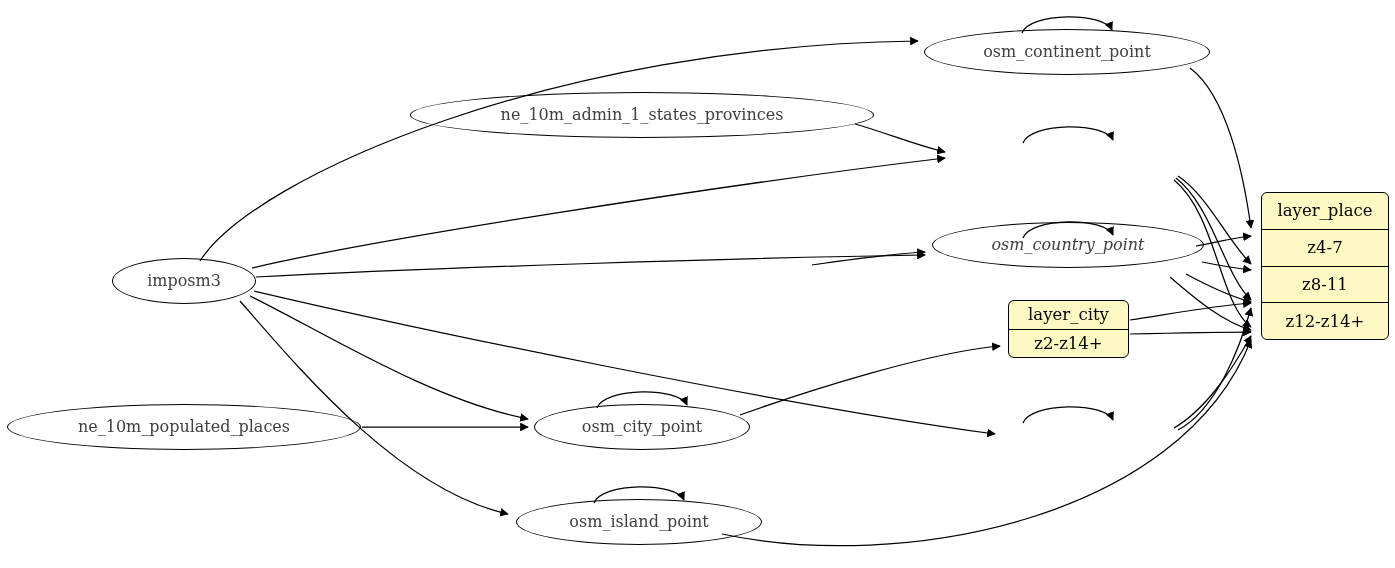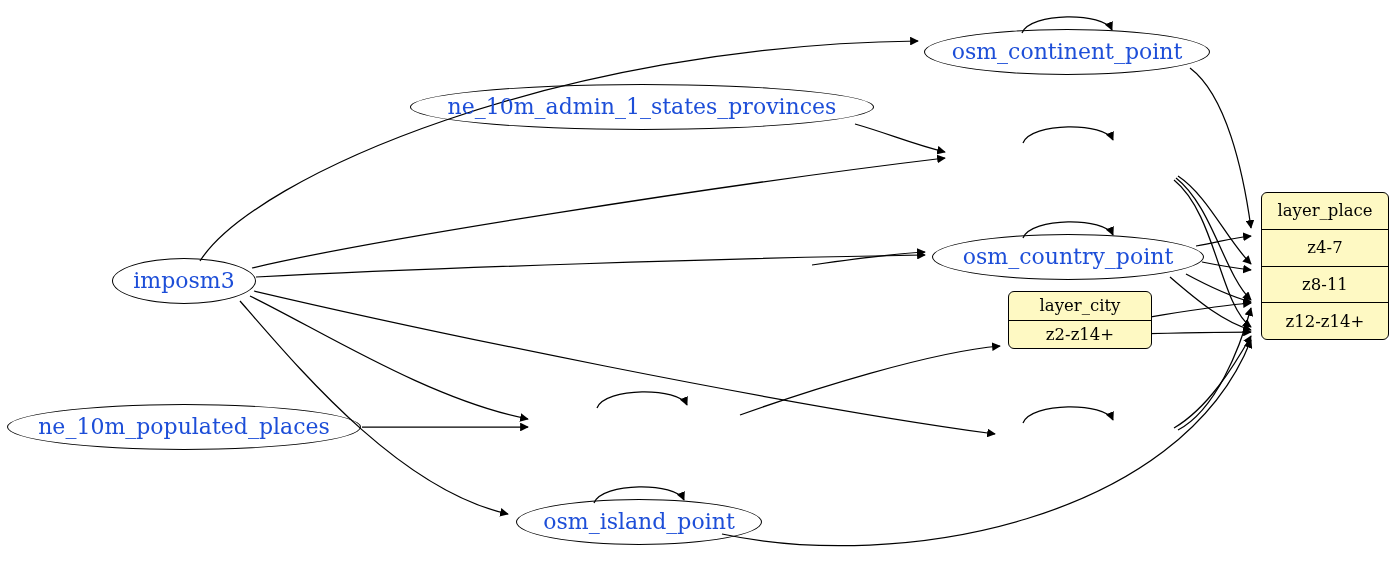--- a/index.html
+++ b/index.html
@@ -2,21 +2,21 @@
 <html><head>
 <meta charset="utf-8">
 <style>
   html,body{margin:0;padding:0;background:#ffffff;}
   #stage{position:relative;width:1395px;height:568px;background:#ffffff;
          font-family:"DejaVu Serif","Liberation Serif",serif;overflow:hidden;}
   #edges{position:absolute;left:0;top:0;width:1395px;height:568px;}
   .node{position:absolute;box-sizing:border-box;}
   .ell{border:1.2px solid #000;border-radius:50%;background:transparent;
        display:flex;align-items:center;justify-content:center;}
-  .ell span{font-size:22px;color:#1d4ed8;white-space:nowrap;line-height:1;}
+  .ell span{font-size:16px;color:#404040;white-space:nowrap;line-height:1;}
   .rec{border:1.3px solid #000;border-radius:6px;background:#fef9c3;overflow:hidden;
        display:flex;flex-direction:column;}
   .rec .cell{display:flex;align-items:center;justify-content:center;
              font-size:16.5px;color:#000;white-space:nowrap;flex:1 1 auto;}
   .rec .cell + .cell{border-top:1.3px solid #000;}
 </style>
 </head>
 <body>
 
 <div id="stage">
@@ -71,45 +71,48 @@
   </svg>
 
   <div class="node ell" style="left:112px;top:258px;width:144px;height:46px;">
     <span>imposm3</span>
   </div>
 
   <div class="node ell" style="left:7px;top:404px;width:354px;height:46px;">
     <span>ne_10m_populated_places</span>
   </div>
 
-  <div class="node ell" style="left:410px;top:84px;width:464px;height:46px;text-align:center;">
+  <div class="node ell" style="left:410px;top:92px;width:464px;height:46px;text-align:center;">
     <span>ne_10m_admin_1_states_provinces</span>
   </div>
 
 
+  <div class="node ell" style="left:534px;top:404px;width:216px;height:46px;">
+    <span>osm_city_point</span>
+  </div>
 
   <div class="node ell" style="left:516px;top:499px;width:246px;height:46px;">
     <span>osm_island_point</span>
   </div>
 
   <div class="node ell" style="left:924px;top:29px;width:286px;height:46px;">
     <span>osm_continent_point</span>
   </div>
 
 
-  <div class="node ell" style="left:932px;top:234px;width:272px;height:46px;">
+  <div class="node ell" style="left:932px;top:222px;width:272px;height:46px;font-style:italic;">
     <span>osm_country_point</span>
   </div>
 
 
   <div class="node rec" style="left:1261px;top:192px;width:128px;height:148px;">
     <div class="cell">layer_place</div>
     <div class="cell">z4-7</div>
     <div class="cell">z8-11</div>
     <div class="cell">z12-z14+</div>
   </div>
 
-  <div class="node rec" style="left:1008px;top:291px;width:144px;height:58px;">
+  <div class="node rec" style="left:1008px;top:300px;width:121px;height:58px;">
     <div class="cell">layer_city</div>
     <div class="cell">z2-z14+</div>
   </div>
 
 </div>
 
 </body></html>

